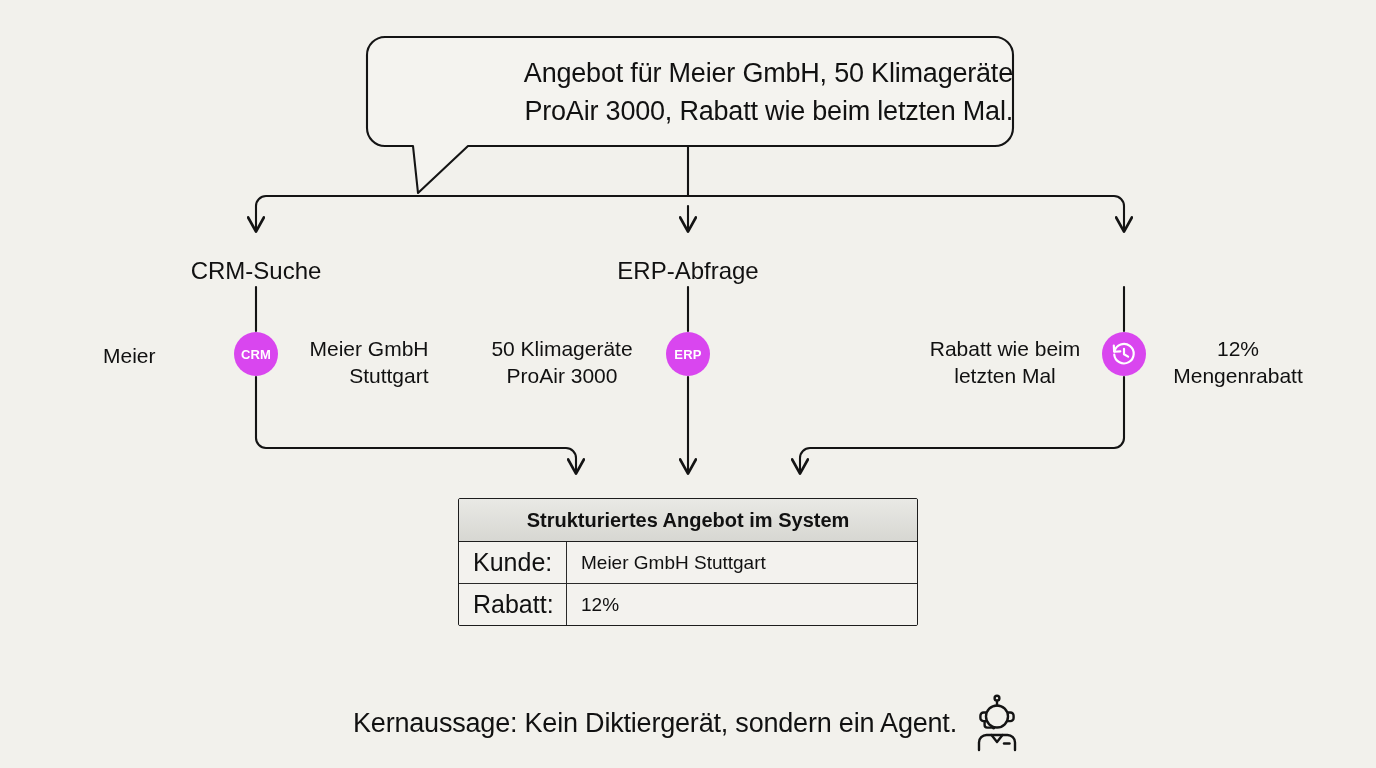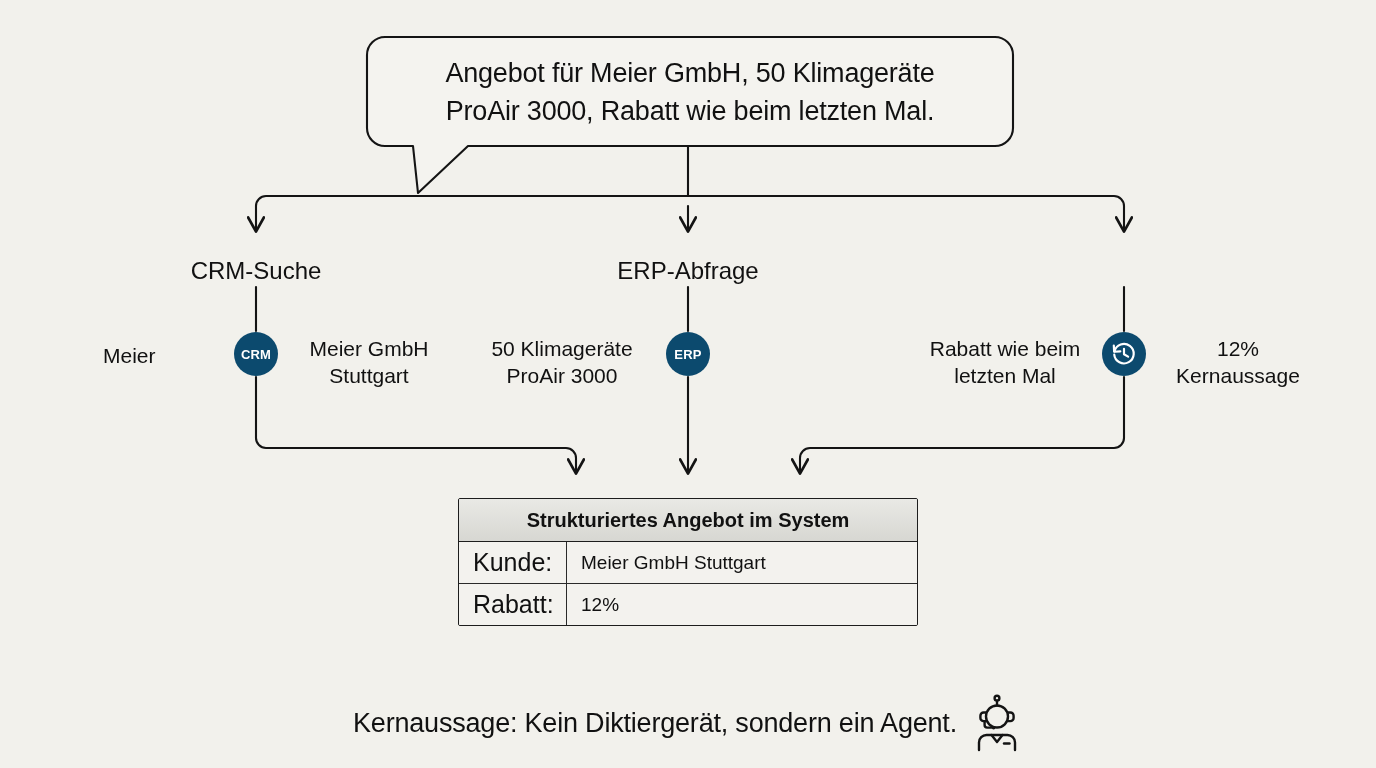--- a/index.html
+++ b/index.html
@@ -37,21 +37,21 @@
 
   
   .bubble-text {
     position: absolute;
     left: 367px;
     top: 37px;
     width: 646px;
     height: 109px;
     display: flex;
     flex-direction: column;
-    align-items: center;
+    align-items: flex-end;
     justify-content: center;
     font-size: 27px;
     line-height: 38px;
     letter-spacing: -0.2px;
     color: #111111;
     text-align: center;
   }
   .bubble-text span { display: block; white-space: nowrap; }
 
   
@@ -63,21 +63,21 @@
     white-space: nowrap;
     color: #111111;
   }
 
   
   .node-badge {
     position: absolute;
     width: 44px;
     height: 44px;
     border-radius: 50%;
-    background: #0c4a6e;
+    background: #d946ef;
     color: #ffffff;
     display: flex;
     align-items: center;
     justify-content: center;
     font-size: 13px;
     font-weight: 700;
     letter-spacing: 0.2px;
     transform: translate(-50%, -50%);
   }
   .node-badge svg { display: block; }
@@ -222,39 +222,39 @@
         <polyline points="2.6,4.2 2.9,9.9 8.6,9.6"></polyline>
         <polyline points="12,7.2 12,12.2 15.8,14.4"></polyline>
       </svg>
     </span>
   </div>
 
   <div class="annot left" style="left:103px; top:342px;">
     <span>Meier</span>
   </div>
 
-  <div class="annot center" style="left:369px; top:335px;">
+  <div class="annot center" style="left:369px; top:335px;text-align:right;">
     <span>Meier GmbH</span>
     <span>Stuttgart</span>
   </div>
 
   <div class="annot center" style="left:562px; top:335px;">
     <span>50 Klimageräte</span>
     <span>ProAir 3000</span>
   </div>
 
 
   <div class="annot center" style="left:1005px; top:335px;">
     <span>Rabatt wie beim</span>
     <span>letzten Mal</span>
   </div>
 
   <div class="annot center" style="left:1238px; top:335px;">
     <span>12%</span>
-    <span>Kernaussage</span>
+    <span>Mengenrabatt</span>
   </div>
 
   <div class="result-table">
     <div class="rt-head">Strukturiertes Angebot im System</div>
 
     <div class="rt-row">
       <div class="rt-key">Kunde:</div>
       <div class="rt-val">Meier GmbH Stuttgart</div>
     </div>
 

